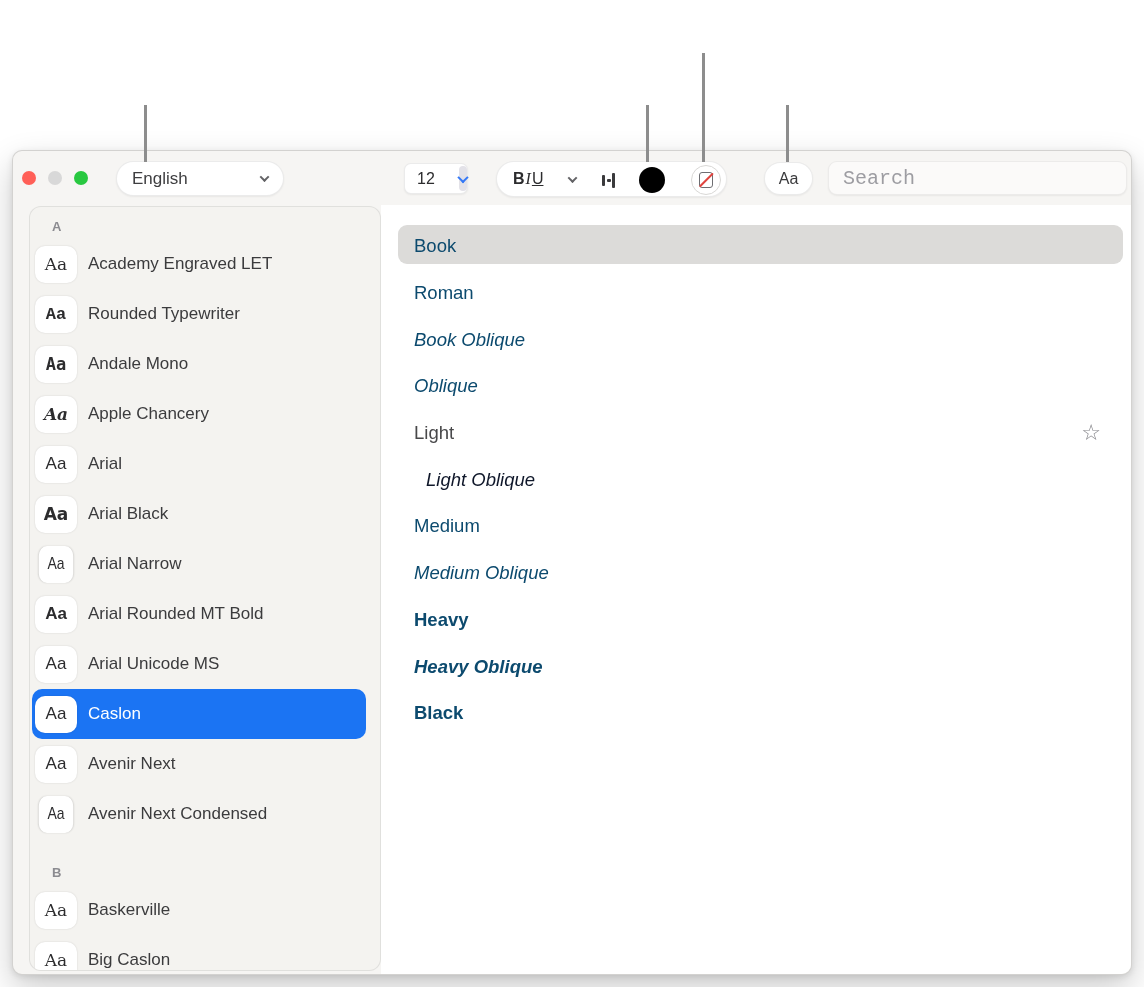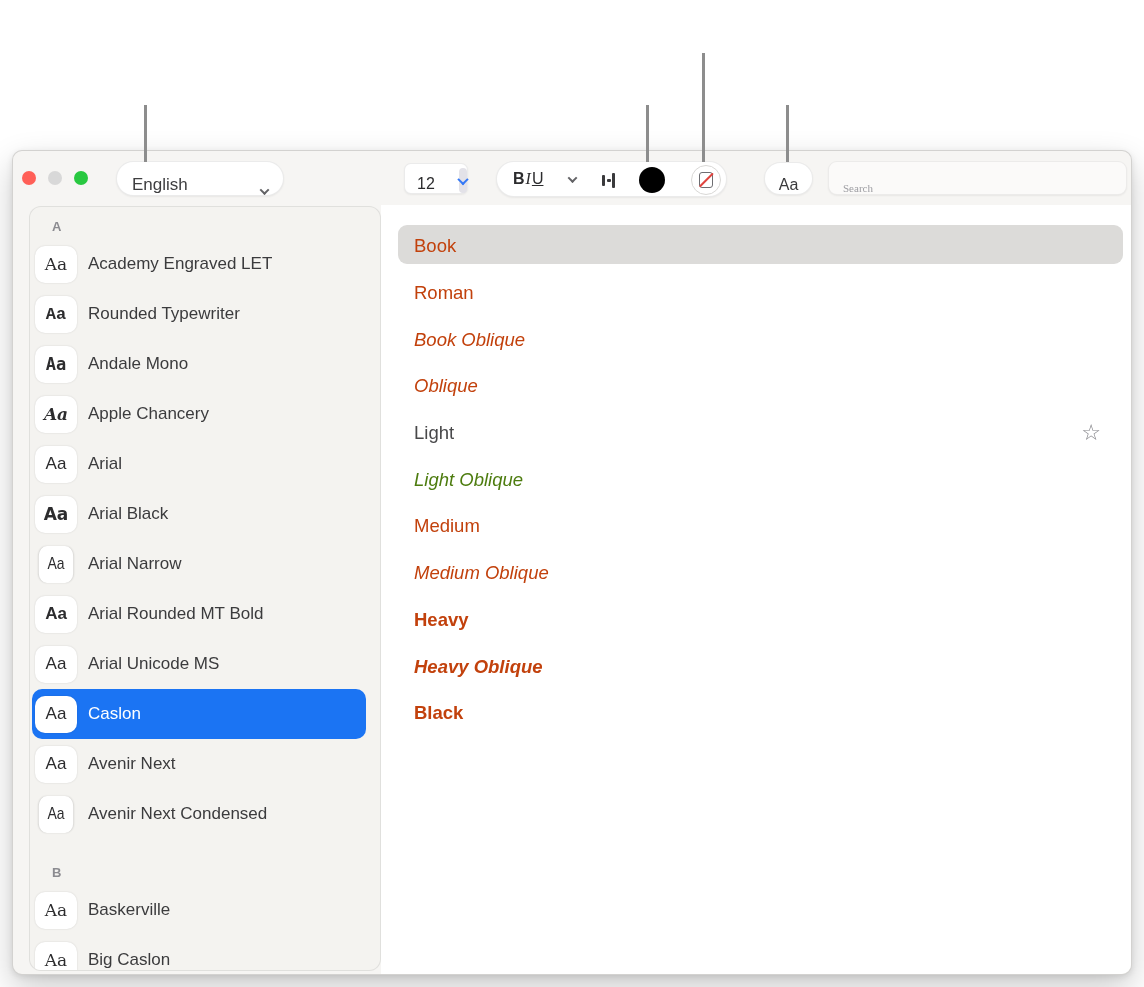--- a/index.html
+++ b/index.html
@@ -18,21 +18,21 @@
   .window{position:absolute; left:12px; top:150px; width:1120px; height:825px;
     background:#f6f5f3; border-radius:10px; border:1px solid rgba(0,0,0,0.14);
     box-shadow:0 14px 34px rgba(0,0,0,0.20), 0 2px 6px rgba(0,0,0,0.10); z-index:10;}
 
   
   .traffic{position:absolute; top:20px; left:9px; display:flex; gap:12px;}
   .tl{width:14px; height:14px; border-radius:50%;}
 
   
   .pill{position:absolute; background:#fff; border:1px solid rgba(0,0,0,0.08);
-    box-shadow:0 1px 2px rgba(0,0,0,0.06); display:flex; align-items:flex-end;gap:24px;}
+    box-shadow:0 1px 2px rgba(0,0,0,0.06); display:flex; align-items:center;gap:24px;}
   .chev{display:inline-block; width:7px; height:7px; border-right:2px solid #636366;
     border-bottom:2px solid #636366; transform:rotate(45deg) translate(-1px,-1px);}
 
   .lang-popup{left:103px; top:10px; width:168px; height:35px; border-radius:18px;
     padding:0 15px; justify-content:space-between;}
   .lang-popup .val{font-size:17px; color:#3e3e40;}
 
   .size-popup{left:391px; top:12px; width:64px; height:31px; border-radius:7px; padding:0 3px 0 12px;
     justify-content:space-between;}
   .size-popup .val{font-size:16px; color:#2c2c2e;}
@@ -57,21 +57,21 @@
   .nofill-sq{position:relative; width:14px; height:16px; border:1.6px solid #6e6e72; border-radius:3px;}
   .nofill-sq::after{content:""; position:absolute; left:-3px; top:6px; width:19px; height:2.4px;
     background:var(--nofill-red); transform:rotate(-45deg); border-radius:2px;}
 
   .aa-btn{left:751px; top:11px; width:49px; height:33px; border-radius:17px; justify-content:center;}
   .aa-btn .val{font-size:16px; color:#3a3a3c;}
 
   .search-field{left:815px; top:10px; width:299px; height:34px; border-radius:9px;
     background:#fbfaf9; border:1px solid rgba(0,0,0,0.06); padding:0 14px;}
   .search-field input{border:0; outline:0; background:transparent; width:100%;
-    font-size:11px; color:#0f172a; font-family:Liberation Serif, serif;}
+    font-size:20px; color:#0f172a; font-family:Liberation Mono, monospace;}
   .search-field input::placeholder{color:#9d9da2;}
 
   
   .content{position:absolute; left:368px; top:54px; right:0; bottom:0; background:#ffffff;
     border-radius:0 0 10px 0;}
 
   
   .sidebar{position:absolute; left:16px; top:55px; width:352px; height:765px;
     background:#f4f3f0; border:1px solid rgba(0,0,0,0.08); border-radius:12px;
     overflow:hidden; padding-top:8px;}
@@ -95,21 +95,21 @@
   .face-sans{font-family:"Liberation Sans", sans-serif;}
   .face-sans-bold{font-family:"Liberation Sans", sans-serif; font-weight:800;}
   .face-sans-black{font-family:"DejaVu Sans", sans-serif; font-weight:900;}
   .face-sans-narrow{font-family:"Liberation Sans", sans-serif; transform:scaleX(0.82);}
 
   
   .style-list{position:absolute; left:385px; top:72px; right:8px;}
   .style-row{position:relative; height:46.7px; display:flex; align-items:center; padding-left:16px;}
   .style-row .hl{position:absolute; left:0; right:0; top:2px; bottom:6px; border-radius:9px;
     background:var(--sel-gray); z-index:0;}
-  .style-row .sname{position:relative; z-index:1; font-size:18.5px; color:#c2410c;}
+  .style-row .sname{position:relative; z-index:1; font-size:18.5px; color:#0c4a6e;}
   .style-row .star{position:absolute; right:22px; top:50%; transform:translateY(-50%);
     font-size:22px; color:#85858a; z-index:1; line-height:1;}
 </style>
 </head>
 <body>
 
 <div class="canvas">
 
   <div class="callout" style="left:144px; top:105px; height:57px;"></div>
   <div class="callout" style="left:646px; top:105px; height:57px;"></div>
@@ -237,21 +237,21 @@
           <span class="sname" style="font-weight: 400; font-style: italic;">Book Oblique</span>
         </div>
         <div class="style-row">
           <span class="sname" style="font-weight: 400; font-style: italic;">Oblique</span>
         </div>
         <div class="style-row">
           <span class="sname" style="font-weight: 300; color: rgb(72, 72, 74); text-align: center;">Light</span>
           <span class="star">☆</span>
         </div>
         <div class="style-row">
-          <span class="sname" style="font-weight: 300; font-style: italic; color: #4d7c0f;">Light Oblique</span>
+          <span class="sname" style="font-weight: 300; font-style: italic; color: #0f172a; margin-left: 12px;">Light Oblique</span>
         </div>
         <div class="style-row">
           <span class="sname" style="font-weight: 500;">Medium</span>
         </div>
         <div class="style-row">
           <span class="sname" style="font-weight: 500; font-style: italic;">Medium Oblique</span>
         </div>
         <div class="style-row">
           <span class="sname" style="font-weight: 700;">Heavy</span>
         </div>

